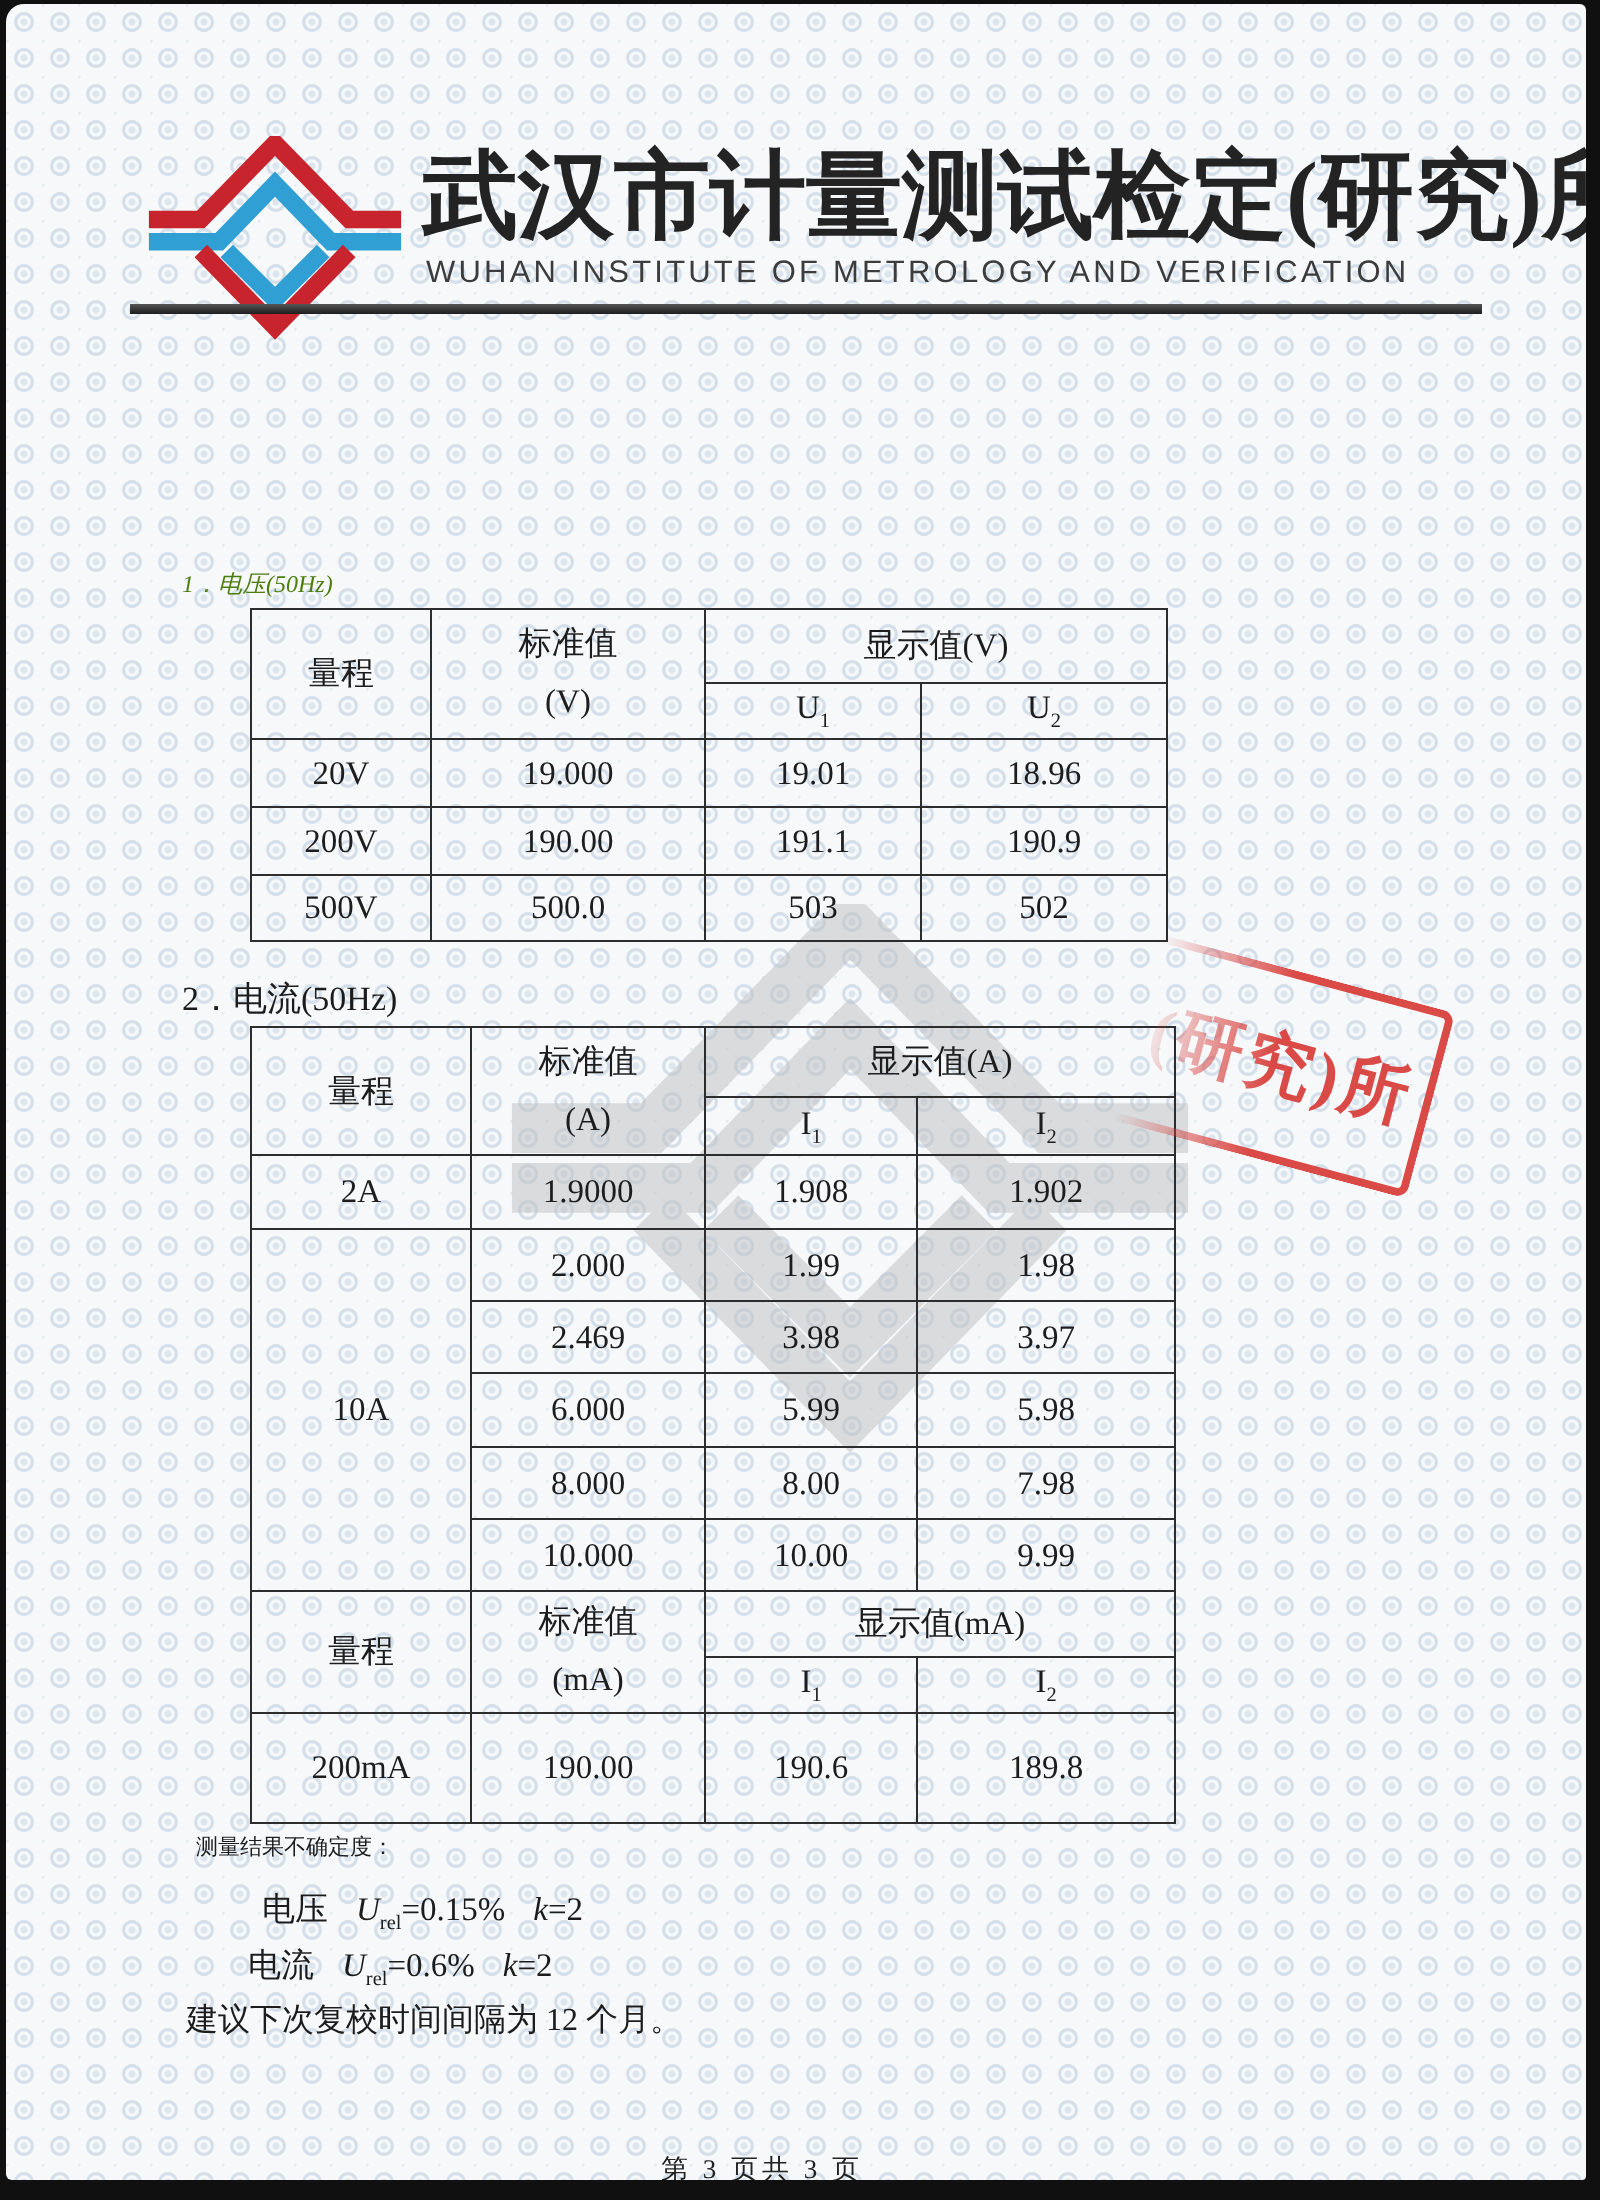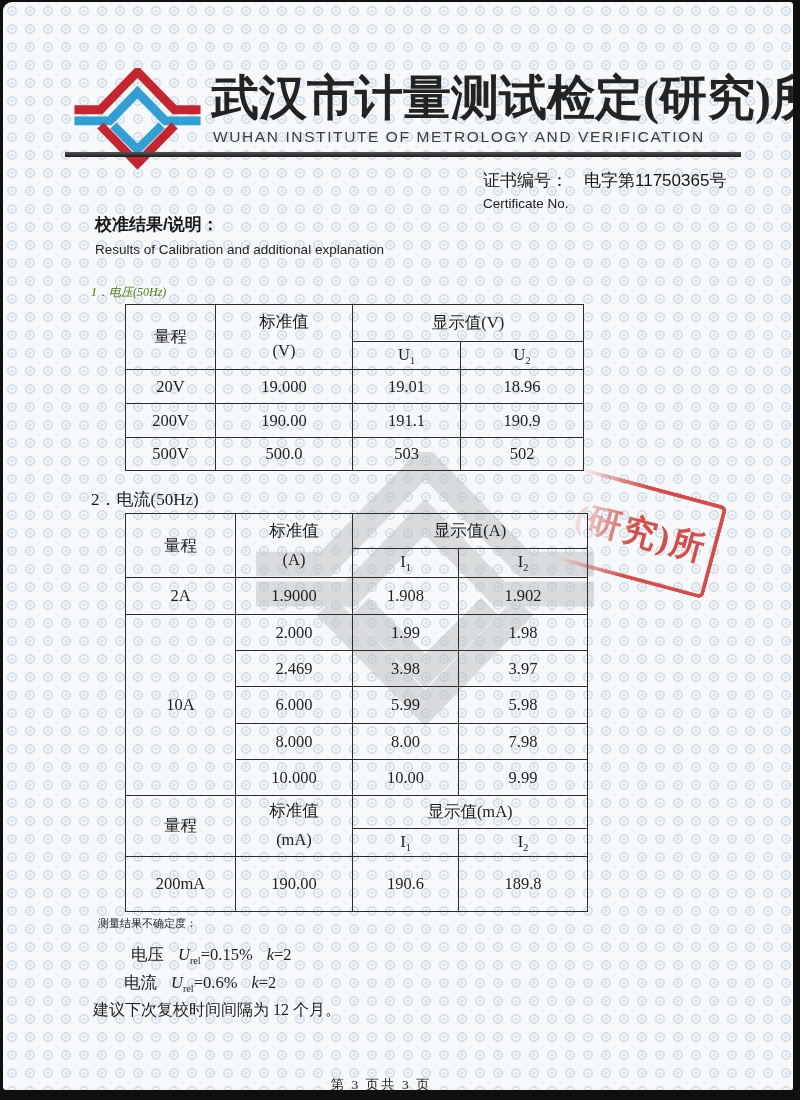--- a/index.html
+++ b/index.html
@@ -87,31 +87,21 @@
   <svg class="abs logo" viewBox="0 0 140 110">
     <polyline points="2,45 30,45 70,4 110,45 138,45" fill="none" stroke="#c8242e" stroke-width="9.5"></polyline>
     <polyline points="2,57 40,57 70,26 100,57 138,57" fill="none" stroke="#2f9fd4" stroke-width="9.5"></polyline>
     <polyline points="30,62 70,103 110,62" fill="none" stroke="#c8242e" stroke-width="9.5"></polyline>
     <polyline points="44,62 70,88 96,62" fill="none" stroke="#2f9fd4" stroke-width="9.5"></polyline>
   </svg>
   <div class="abs title">武汉市计量测试检定(研究)所</div>
   <div class="abs subtitle">WUHAN INSTITUTE OF METROLOGY AND VERIFICATION</div>
   <div class="abs rule"></div>
 
-  <div class="abs cert">
-    <div class="line1">
-      <span>证书编号：</span><span class="num">电字第11750365号</span>
-    </div>
-    <div class="line2">Certificate No.</div>
-  </div>
-
-  <div class="abs sect">
-    <div class="zh">校准结果/说明：</div>
-    <div class="en">Results of Calibration and additional explanation</div>
-  </div>
+
 
   <svg class="abs watermark" viewBox="0 0 140 110" preserveAspectRatio="none">
     <polyline points="2,45 30,45 70,4 110,45 138,45" fill="none" stroke="#bdc0c2" stroke-width="10"></polyline>
     <polyline points="2,57 40,57 70,26 100,57 138,57" fill="none" stroke="#bdc0c2" stroke-width="10"></polyline>
     <polyline points="30,62 70,103 110,62" fill="none" stroke="#bdc0c2" stroke-width="10"></polyline>
     <polyline points="44,62 70,88 96,62" fill="none" stroke="#bdc0c2" stroke-width="10"></polyline>
   </svg>
 
   <div class="abs cap1">1．电压(50Hz)</div>
   <table class="t1">

